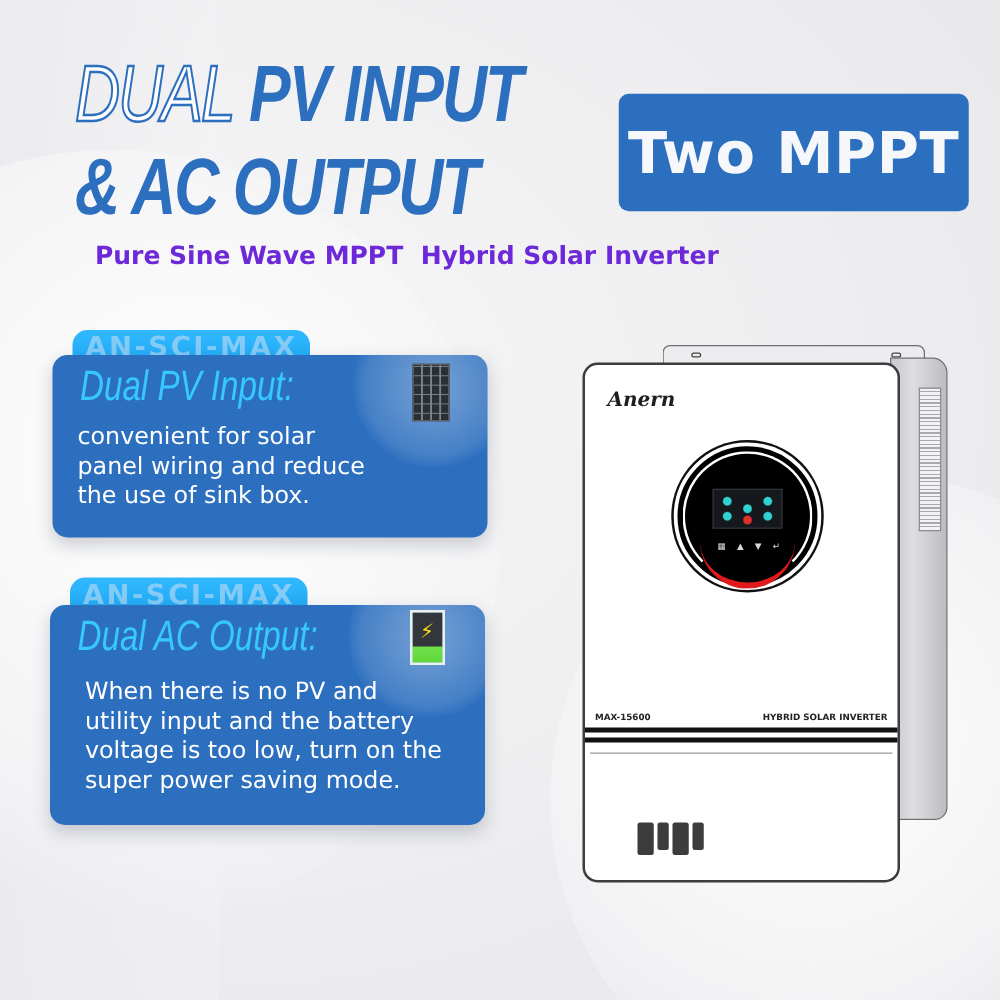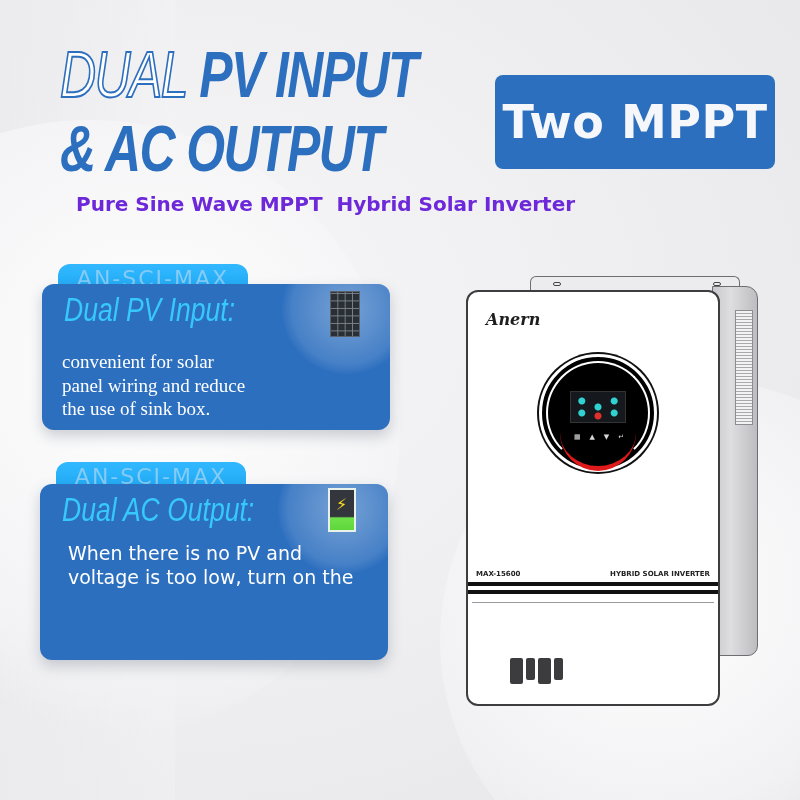--- a/index.html
+++ b/index.html
@@ -55,21 +55,21 @@
     font-family: "DejaVu Sans", sans-serif; letter-spacing: 0px;
     white-space: pre;
     margin-left: 16px;
   }
 
   
   .card-tab {
     position: absolute; width: 190px; height: 36px;
     background: linear-gradient(180deg, #31b8ff, #1aa5f0);
     border-radius: 12px 12px 0 0;
-    color: #84cbf6; font-size: 22px; font-weight: 400; letter-spacing: 2px;
+    color: #84cbf6; font-size: 22px; font-weight: 700; letter-spacing: 2px;
     text-align: center; padding-top: 2px; overflow: hidden;
     font-family: "DejaVu Sans", sans-serif;
   }
   .card {
     position: absolute; background: #2d6fbf; border-radius: 12px;
     box-shadow: 0 6px 14px rgba(60,70,90,0.25);
     overflow: hidden;
   }
   .card-title {
     position: absolute; font-family: "Liberation Sans", sans-serif;
@@ -178,37 +178,39 @@
 
 <div class="mppt-badge">Two MPPT</div>
 
 <div class="subtitle">Pure Sine Wave MPPT  Hybrid Solar Inverter</div>
 
 <div class="card-tab" style="left:58px; top:264px;">AN-SCI-MAX</div>
 <div class="card" style="left:42px; top:284px; width:348px; height:146px;">
   <div class="halo" style="left:240px; top:-40px;"></div>
   <div class="panel-icon" style="left:288px; top:7px;"></div>
   <div class="card-title" style="left:22px; top:6px;">Dual PV Input:</div>
-  <div class="card-body" style="left:20px; top:66px;font-family:Liberation Serif, serif;">
+  <div class="card-body" style="left:20px; top:54px;">
     <div>convenient for solar</div>
     <div>panel wiring and reduce</div>
     <div>the use of sink box.</div>
   </div>
 </div>
 
 <div class="card-tab" style="left:56px; top:462px;">AN-SCI-MAX</div>
 <div class="card" style="left:40px; top:484px; width:348px; height:176px;">
   <div class="halo" style="left:238px; top:-40px;"></div>
   <div class="battery-icon" style="left:288px; top:4px;">
     <span class="battery-bolt">⚡</span>
   </div>
   <div class="card-title" style="left:22px; top:6px;">Dual AC Output:</div>
   <div class="card-body" style="left:28px; top:58px;">
     <div>When there is no PV and</div>
+    <div>utility input and the battery</div>
     <div>voltage is too low, turn on the</div>
+    <div>super power saving mode.</div>
   </div>
 </div>
 
 <div class="inv-bracket">
   <span class="hole" style="left:22px;"></span>
   <span class="hole" style="right:18px;"></span>
 </div>
 <div class="inv-side"></div>
 <div class="inv-vent"></div>
 <div class="inv-front">

